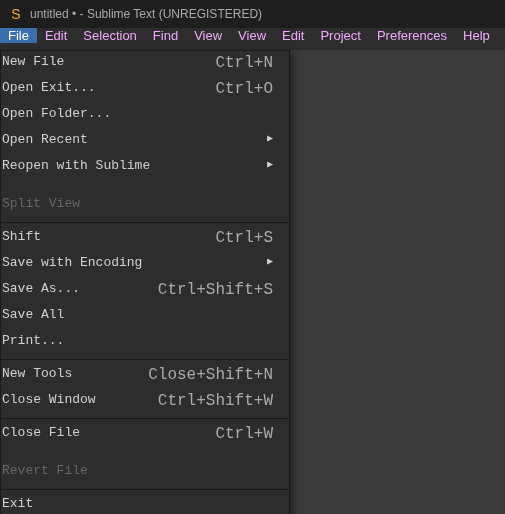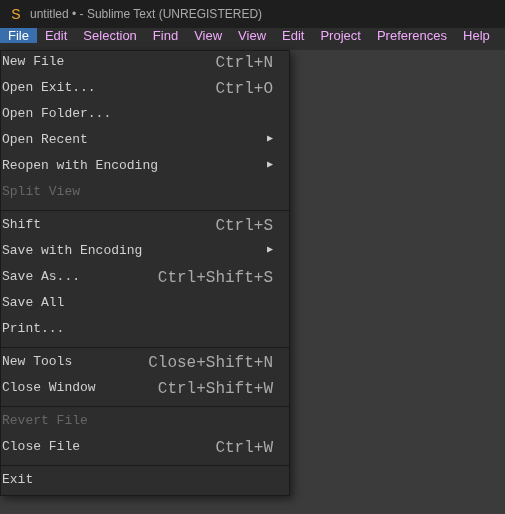--- a/index.html
+++ b/index.html
@@ -73,20 +73,21 @@
       justify-content: space-between;
       padding: 3px 16px 3px 1px;
       height: 26px;
       cursor: pointer;
       color: #d0d0d0;
       font-family: Liberation Mono, monospace;
     }
     .menu-item.disabled {
       color: #666;
       cursor: default;
+      margin-top: 12px;
     }
     .menu-item .item-label {
       flex: 1;
     }
     .menu-item .item-shortcut {
       color: #aaa;
       font-size: 16px;
       margin-left: 30px;
     }
     .menu-item .item-arrow {
@@ -138,21 +139,21 @@
       <span class="item-shortcut">Ctrl+O</span>
     </div>
     <div class="menu-item">
       <span class="item-label">Open Folder...</span>
     </div>
     <div class="menu-item">
       <span class="item-label">Open Recent</span>
       <span class="item-arrow">▶</span>
     </div>
     <div class="menu-item">
-      <span class="item-label">Reopen with Encoding</span>
+      <span class="item-label">Reopen with Sublime</span>
       <span class="item-arrow">▶</span>
     </div>
     <div class="menu-item disabled">
       <span class="item-label">Split View</span>
     </div>
     <div class="menu-separator"></div>
     <div class="menu-item">
       <span class="item-label">Shift</span>
       <span class="item-shortcut">Ctrl+S</span>
     </div>
@@ -173,26 +174,26 @@
     <div class="menu-separator"></div>
     <div class="menu-item">
       <span class="item-label">New Tools</span>
       <span class="item-shortcut">Close+Shift+N</span>
     </div>
     <div class="menu-item">
       <span class="item-label">Close Window</span>
       <span class="item-shortcut">Ctrl+Shift+W</span>
     </div>
     <div class="menu-separator"></div>
-    <div class="menu-item disabled">
-      <span class="item-label">Revert File</span>
-    </div>
     <div class="menu-item">
       <span class="item-label">Close File</span>
       <span class="item-shortcut">Ctrl+W</span>
+    </div>
+    <div class="menu-item disabled">
+      <span class="item-label">Revert File</span>
     </div>
     <div class="menu-separator"></div>
     <div class="menu-item">
       <span class="item-label">Exit</span>
     </div>
   </div>
 
 <div id="main-content"></div>
 
 </body></html>

